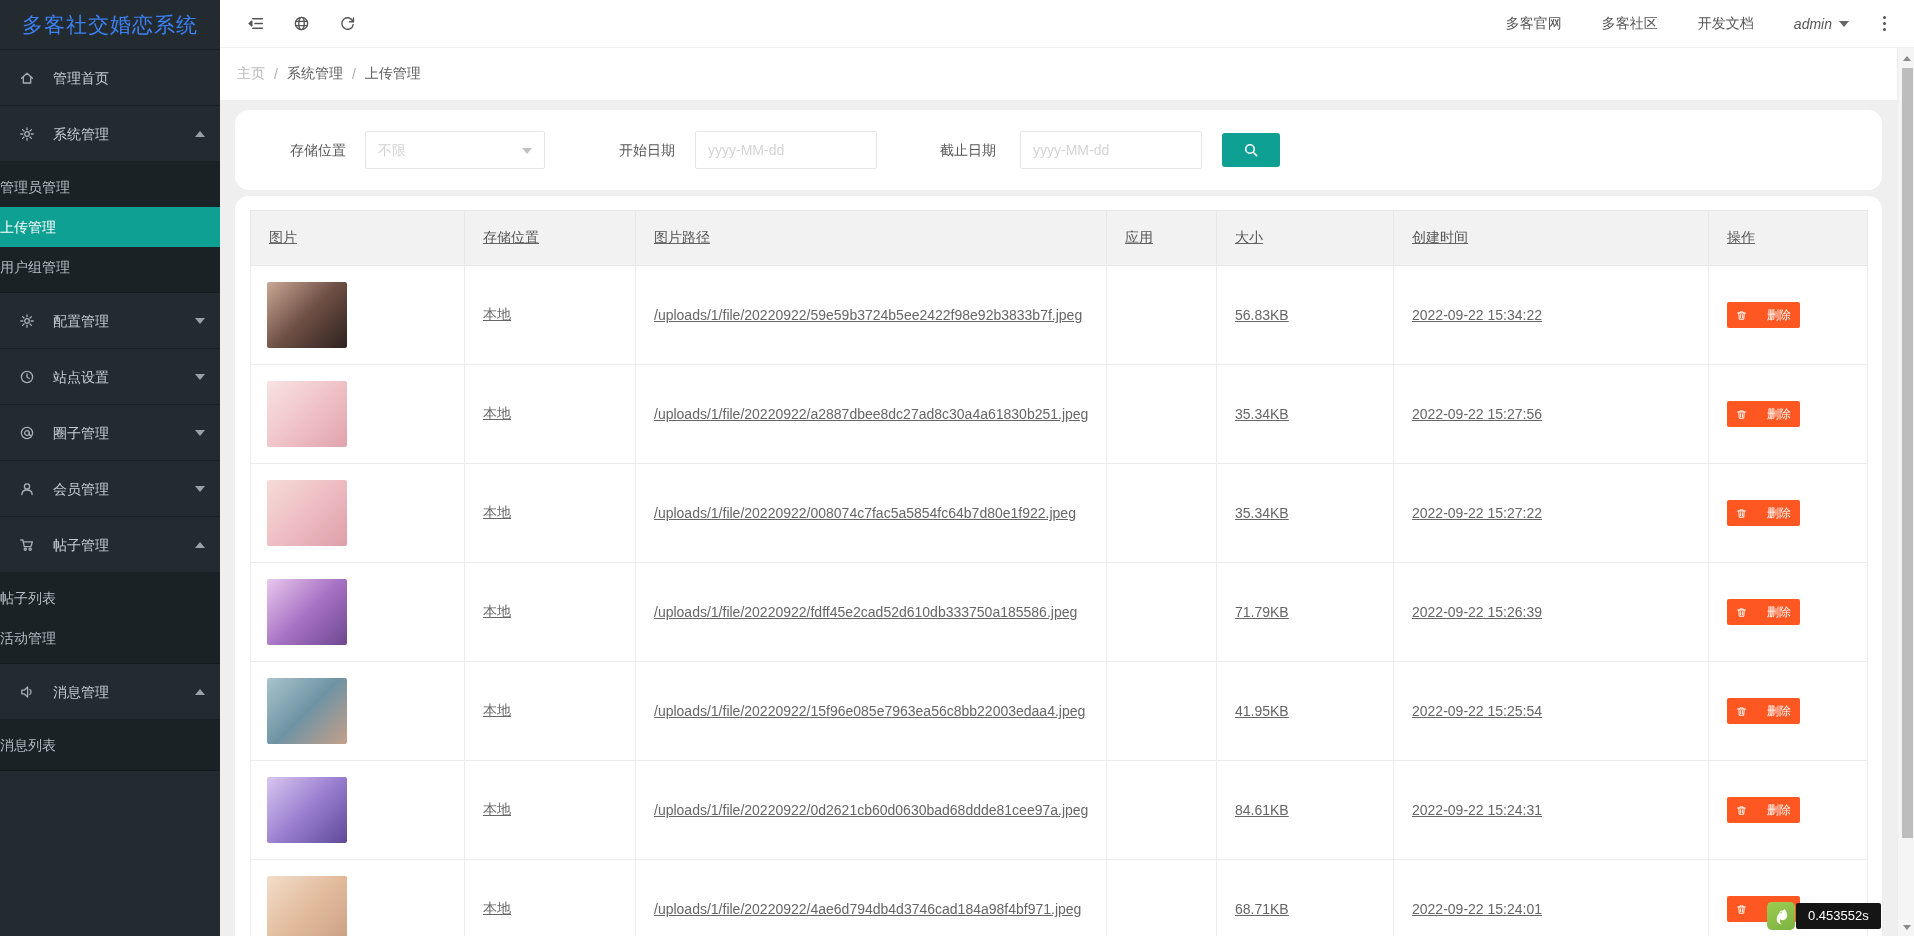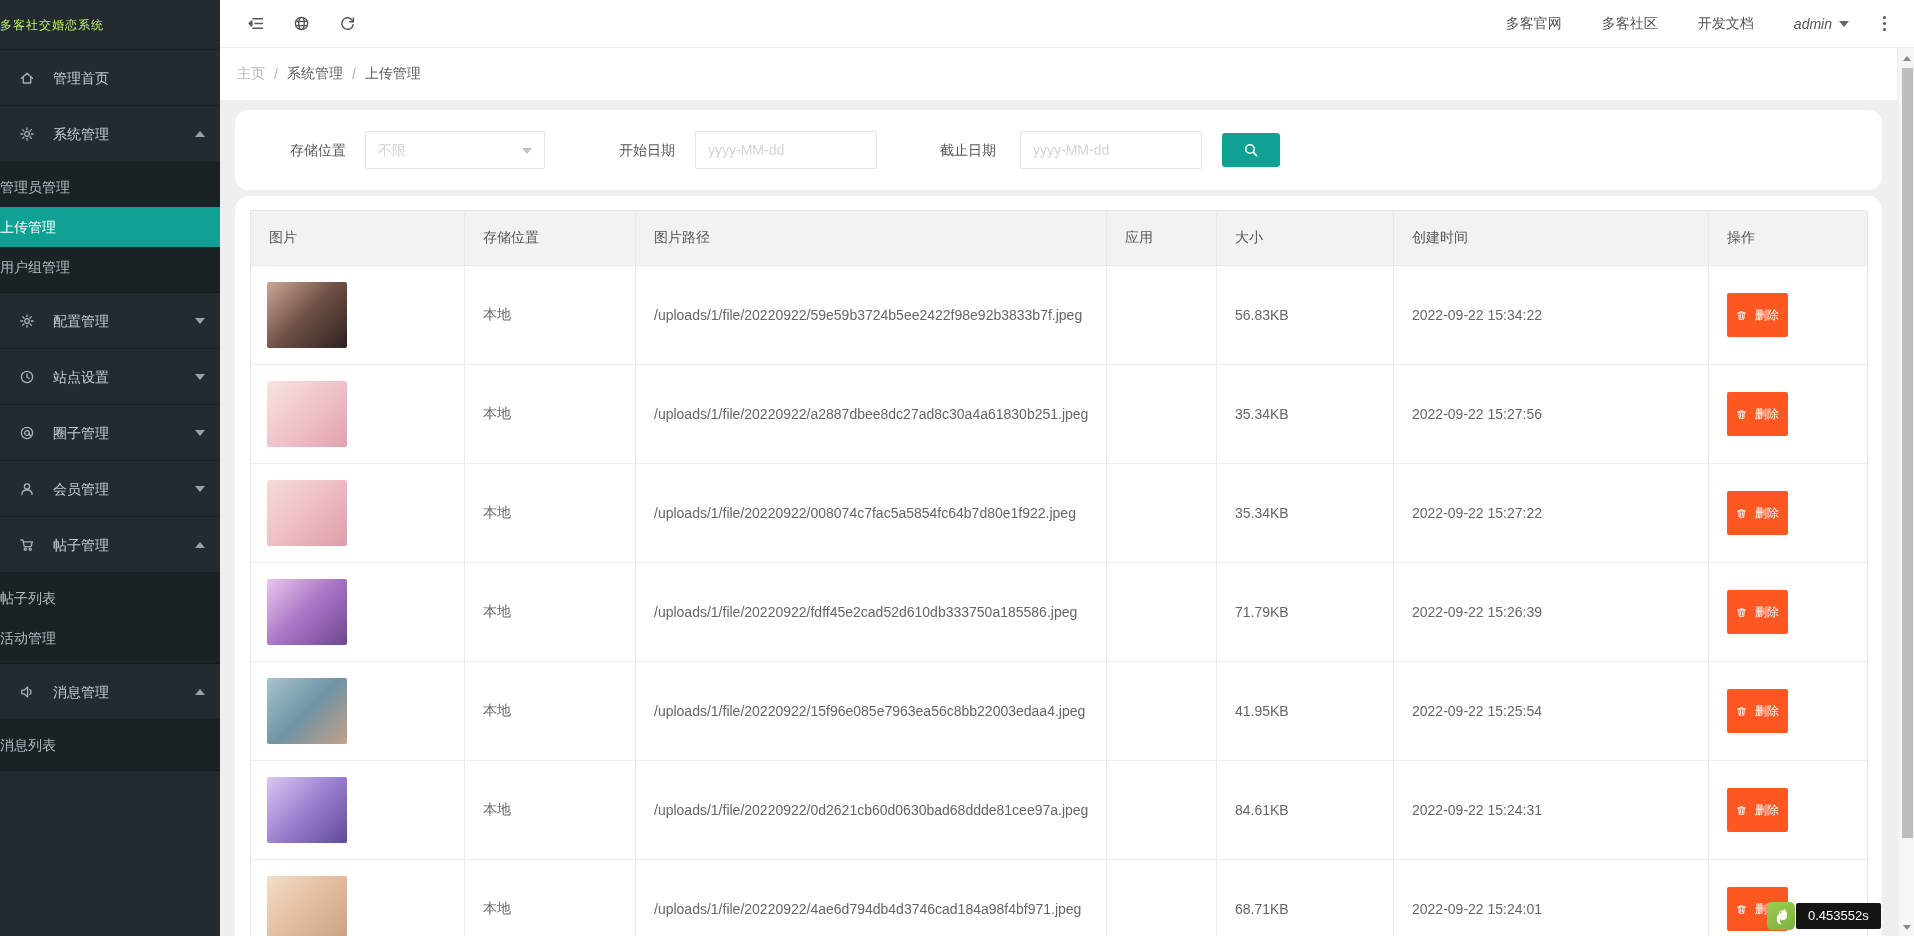--- a/index.html
+++ b/index.html
@@ -10,21 +10,21 @@
     --content-bg:#efefef;
     --thead-bg:#f2f2f2;
     --border:#e8e8e8;
   }
   *{margin:0;padding:0;box-sizing:border-box;}
   html,body{width:1914px;height:936px;overflow:hidden;}
   body{font-family:"Liberation Sans","DejaVu Sans",sans-serif;font-size:14px;color:#666;background:#fff;position:relative;}
 
   
   .sidebar{position:absolute;left:0;top:0;width:220px;height:936px;background:var(--sidebar-bg);z-index:5;}
-  .logo{height:50px;line-height:50px;color:#bef264;font-size:12px;letter-spacing:1px;border-bottom:1px solid rgba(0,0,0,.25);}
+  .logo{height:50px;line-height:50px;text-align:center;color:#3b82f6;font-size:21px;letter-spacing:1px;border-bottom:1px solid rgba(0,0,0,.25);}
   .menu-item{position:relative;height:56px;line-height:56px;color:#c6ccd2;cursor:pointer;border-bottom:1px solid rgba(0,0,0,.22);padding-left:9px;}
   .menu-item .mi-icon{position:absolute;left:19px;top:20px;width:16px;height:16px;color:#a7b0b6;}
   .menu-item .mi-label{display:block;padding-left:44px;font-size:14px;}
   .menu-caret{position:absolute;right:15px;top:50%;margin-top:-3px;width:0;height:0;}
   .caret-up{border-left:5px solid transparent;border-right:5px solid transparent;border-bottom:6px solid #9aa2a8;}
   .caret-down{border-left:5px solid transparent;border-right:5px solid transparent;border-top:6px solid #9aa2a8;}
   .submenu{background:var(--submenu-bg);padding:5px 0;border-bottom:1px solid rgba(0,0,0,.22);}
   .submenu-item{height:40px;line-height:40px;color:#b4bbc1;font-size:14px;cursor:pointer;}
   .submenu-item.active{background:var(--accent);color:#fff;}
   svg.icon{display:block;width:100%;height:100%;fill:none;stroke:currentColor;stroke-width:1.3;stroke-linecap:round;stroke-linejoin:round;}
@@ -42,39 +42,39 @@
   .kebab i{width:3px;height:3px;border-radius:50%;background:#555;}
 
   
   .crumbbar{position:absolute;left:220px;top:48px;right:17px;height:52px;background:#fff;display:flex;align-items:center;padding-left:17px;}
   .crumb-home{color:#b9b9b9;cursor:pointer;}
   .crumb-sep{color:#b0b0b0;margin:0 9px;}
   .crumb-node{color:#5d5d5d;}
 
   
   .content{position:absolute;left:220px;top:100px;right:17px;bottom:0;background:var(--content-bg);}
-  .card{position:absolute;background:#fff;border-radius:14px;}
+  .card{position:absolute;background:#fff;border-radius:14px;text-decoration:underline;}
   .filter-card{left:15px;top:10px;width:1647px;height:80px;}
   .f-label{position:absolute;top:0;height:80px;line-height:80px;color:#565656;}
   .f-sel{position:absolute;top:21px;width:180px;height:38px;border:1px solid #e6e6e6;border-radius:2px;background:#fff;cursor:pointer;}
   .f-sel .sel-text{display:block;line-height:36px;padding-left:12px;color:#d2d2d2;}
   .f-sel .sel-caret{position:absolute;right:12px;top:16px;width:0;height:0;border-left:5px solid transparent;border-right:5px solid transparent;border-top:6px solid #c2c2c2;}
   .f-input{position:absolute;top:21px;width:182px;height:38px;border:1px solid #e6e6e6;border-radius:2px;padding-left:12px;font-size:14px;color:#666;outline:none;font-family:inherit;}
   .f-input::placeholder{color:#d4d4d4;}
   .search-btn{position:absolute;left:987px;top:23px;width:58px;height:34px;background:var(--accent);border:none;border-radius:3px;cursor:pointer;display:flex;align-items:center;justify-content:center;}
   .search-btn svg{width:16px;height:16px;stroke:#fff;fill:none;stroke-width:1.6;stroke-linecap:round;}
 
   
   .table-card{left:15px;top:96px;width:1647px;height:840px;padding:14px 15px 0 15px;overflow:hidden;}
   table{width:1617px;border-collapse:collapse;table-layout:fixed;}
   th{height:42px;background:var(--thead-bg);color:#555;font-weight:normal;text-align:left;padding:18px 18px;border:1px solid var(--border);font-size:14px;}
   td{height:99px;border:1px solid #ececec;padding:0 18px;color:#666;font-size:14px;background:#fff;}
   td.c-img{padding:0 0 0 16px;}
   .thumb{width:80px;height:66px;border-radius:2px;background:#ddd;}
-  .del-btn{display:inline-flex;align-items:center;gap:8px;height:44px;padding:0 9px;background:var(--danger);color:#fff;border:none;border-radius:2px;font-size:12px;cursor:pointer;font-family:inherit;}
+  .del-btn{display:inline-flex;align-items:center;gap:20px;height:26px;padding:0 9px;background:var(--danger);color:#fff;border:none;border-radius:2px;font-size:12px;cursor:pointer;font-family:inherit;}
   .del-btn svg{width:11px;height:11px;stroke:#fff;fill:none;stroke-width:1.2;stroke-linecap:round;}
 
   
   .vscroll{position:absolute;right:0;top:48px;width:17px;bottom:0;background:#f5f5f5;border-left:1px solid #ececec;z-index:6;}
   .vs-btn{position:absolute;left:0;width:17px;height:17px;display:flex;align-items:center;justify-content:center;cursor:pointer;}
   .vs-up{top:2px;}
   .vs-down{bottom:0;}
   .tri-up{width:0;height:0;border-left:4px solid transparent;border-right:4px solid transparent;border-bottom:5px solid #8a8a8a;}
   .tri-down{width:0;height:0;border-left:4px solid transparent;border-right:4px solid transparent;border-top:5px solid #8a8a8a;}
   .vs-thumb{position:absolute;left:4px;top:20px;width:11px;height:770px;background:#bdbdbd;cursor:pointer;}

